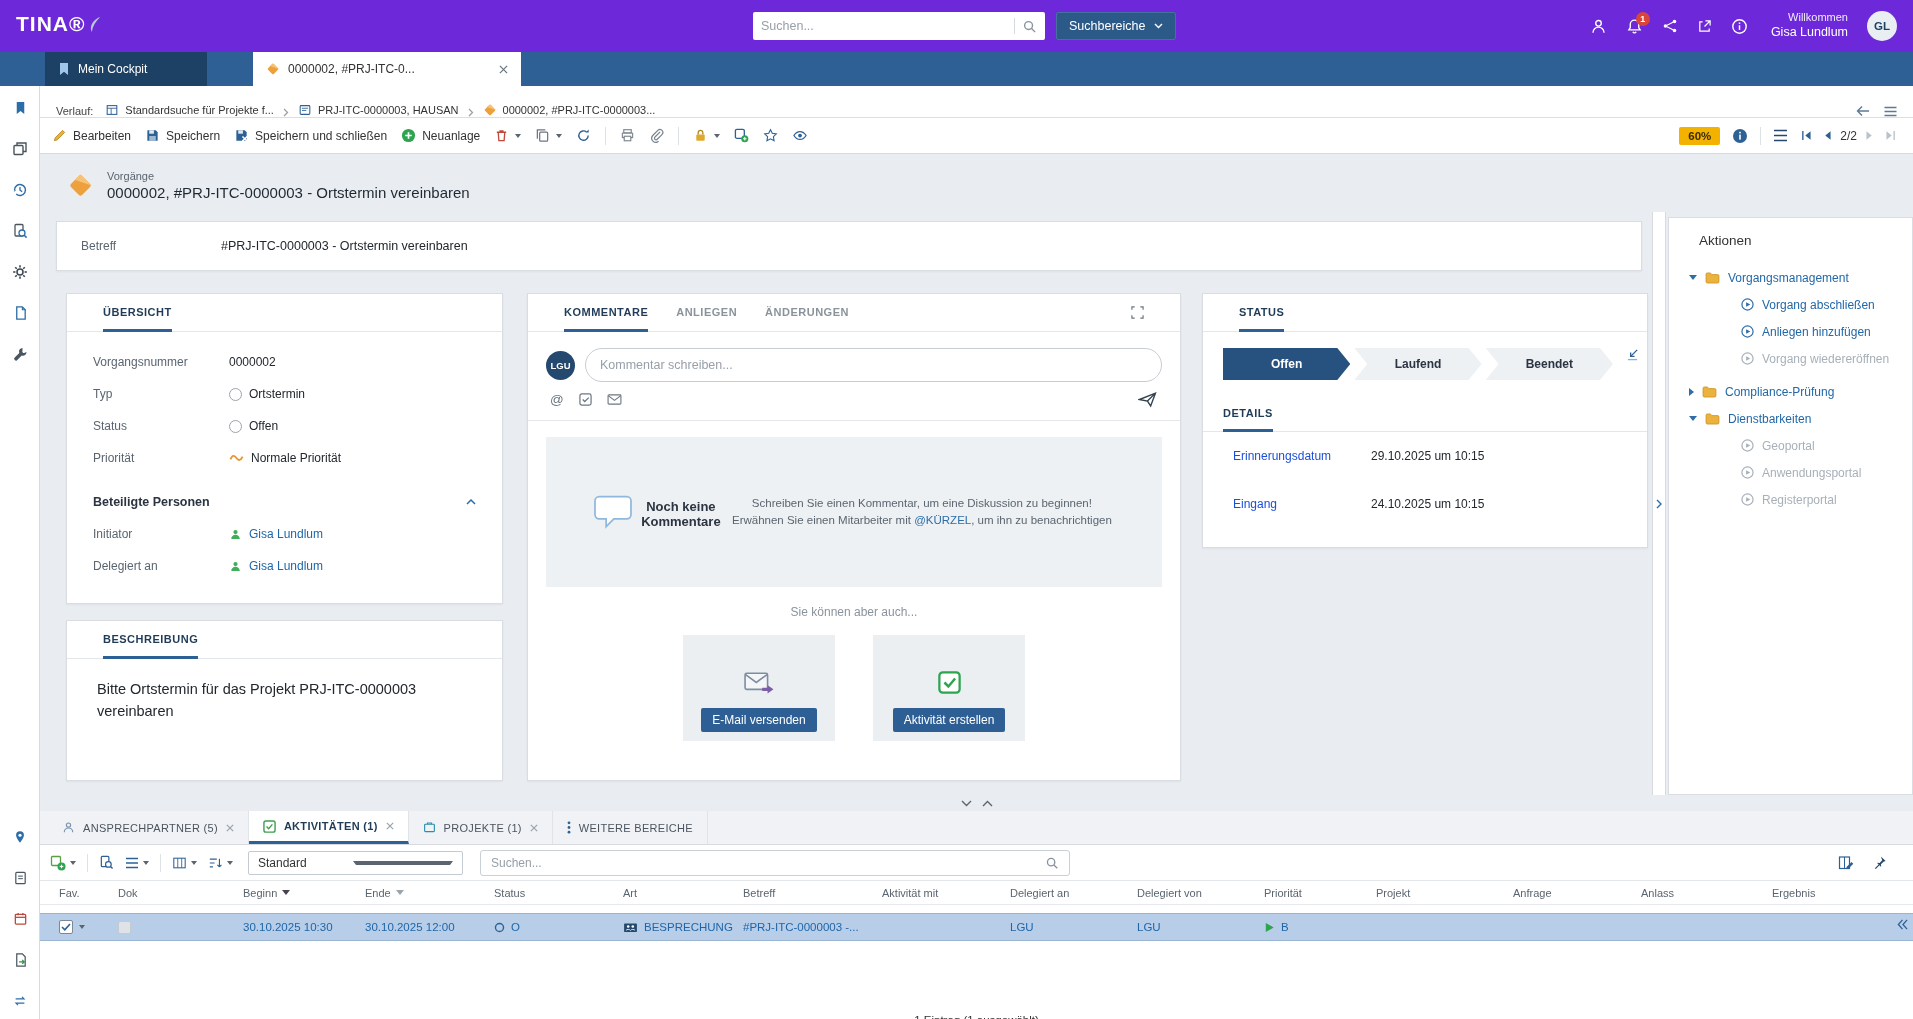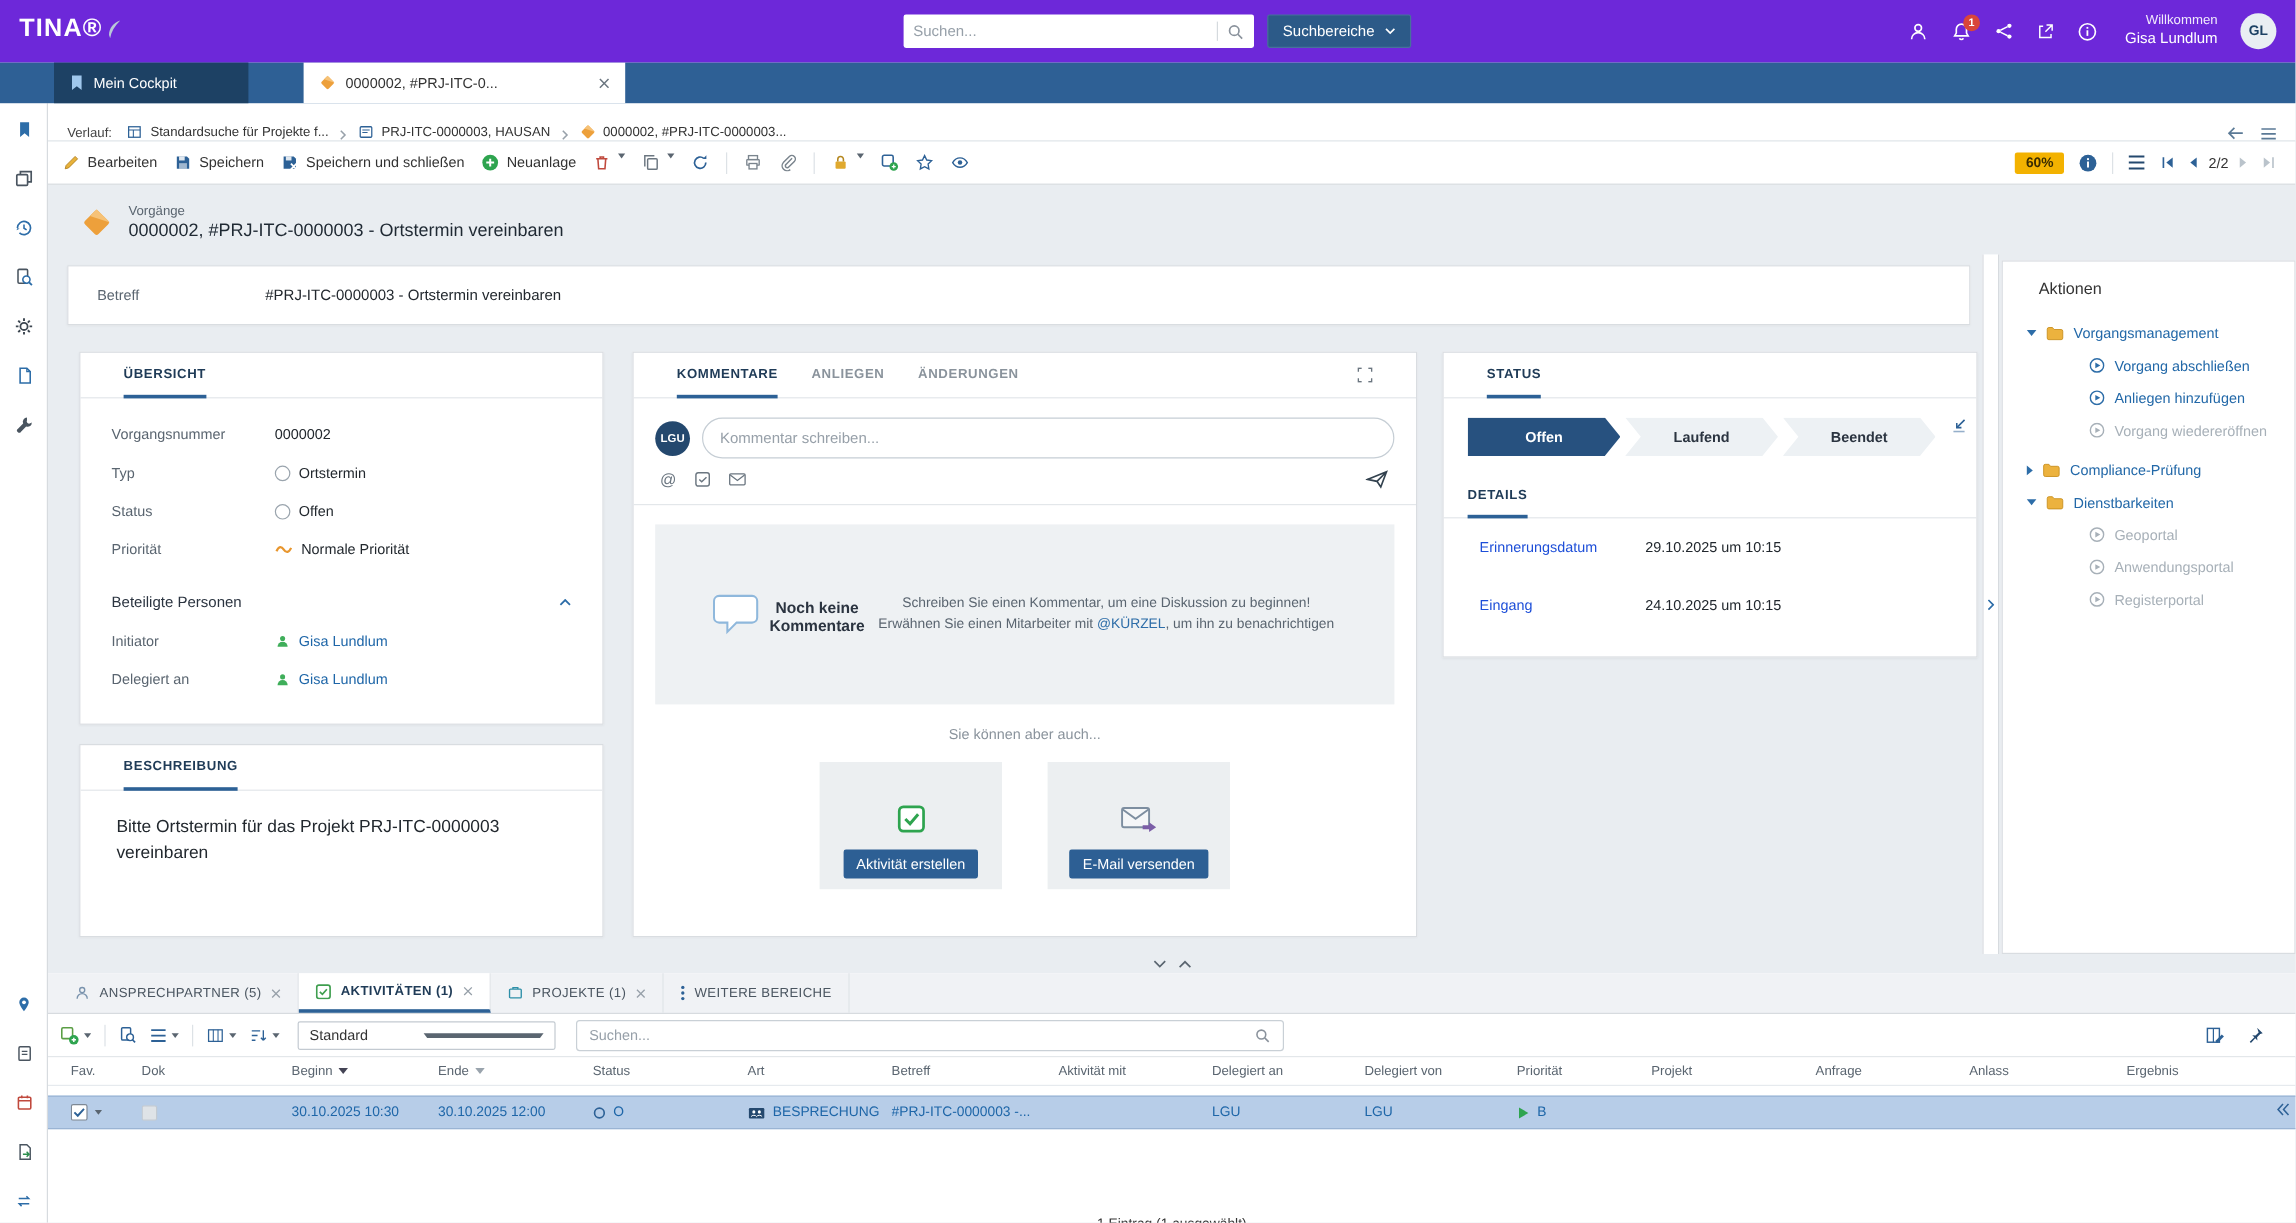--- a/index.html
+++ b/index.html
@@ -45,21 +45,21 @@
 
 
 .crumbs{height:32px;background:#fff;border-bottom:1px solid #dadfe4;display:flex;align-items:flex-end;padding:0 16px;font-size:11px;color:#333}
 .crumb-label{color:#444;margin-right:12px}
 .crumb-item{display:flex;align-items:center;gap:6px;cursor:pointer}
 .crumb-sep{margin:0 9px;display:flex}
 .crumbs-right{margin-left:auto;display:flex;gap:14px;align-items:center}
 
 
 .ribbon{height:36px;background:#fff;border-bottom:1px solid #d5dade;display:flex;align-items:center;padding:0 12px;gap:14px}
-.rbtn{display:flex;gap:6px;font-size:12px;color:#333;cursor:pointer;white-space:nowrap}
+.rbtn{display:flex;align-items:center;gap:6px;font-size:12px;color:#333;cursor:pointer;white-space:nowrap}
 .ribbon-right{margin-left:auto;display:flex;align-items:center;gap:12px;padding-right:4px}
 .pill60{background:#f3b200;color:#3a2c00;font-weight:bold;font-size:11.5px;padding:3px 9px;border-radius:2px}
 .pager{display:flex;align-items:center;gap:8px;font-size:12px;color:#333}
 
 
 .titlerow{height:58px;display:flex;align-items:center;gap:13px;padding:4px 0 0 27px}
 .rtype{font-size:11px;color:#5a6570;margin-bottom:2px}
 .rtitle{font-size:15px;color:#1f2933}
 
 
@@ -70,21 +70,21 @@
 .card-tab.on{color:#1f3b57;border-bottom-color:#2d6196}
 .subject-card{left:16px;top:9px;width:1586px;height:50px;display:flex;align-items:center;padding-left:24px}
 .subject-card .flabel{width:140px;color:#5a6570;font-size:12px}
 .subject-card .fval{color:#22282e;font-size:12.5px}
 .overview-card{left:26px;top:81px;width:437px;height:311px}
 .ov-body{padding:14px 0 0 26px}
 .ov-row{height:32px;display:flex;align-items:center}
 .ov-row .flabel{width:136px;color:#5a6570}
 .ov-val{display:flex;align-items:center;gap:7px;color:#22282e}
 .radio{width:13px;height:13px;border-radius:50%;border:1.5px solid #9aa4ad;background:#fff;flex:none}
-.persons-hd{margin:16px 26px 4px 0;display:flex;align-items:center;font-weight:normal;font-size:12.5px;color:#2b3440;height:24px}
+.persons-hd{margin:16px 26px 4px 0;display:flex;align-items:center;font-weight:bold;font-size:12.5px;color:#2b3440;height:24px}
 .desc-card{left:26px;top:408px;width:437px;height:161px;overflow:hidden}
 .desc-text{padding:20px 0 0 30px;width:372px;font-size:14.5px;color:#22282e;line-height:1.5}
 .comments-card{left:487px;top:81px;width:654px;height:488px}
 .composer{display:flex;align-items:center;gap:10px;margin:16px 18px 0 18px}
 .cavatar{width:29px;height:29px;border-radius:50%;background:#24486e;color:#fff;font-size:9.5px;font-weight:bold;display:flex;align-items:center;justify-content:center;flex:none}
 .cinput{flex:1;height:34px;border:1px solid #c6ced5;border-radius:17px;padding:0 14px;font-size:12.5px}
 .cicons{display:flex;align-items:center;gap:15px;margin:9px 22px 0 22px;color:#6b7680}
 .csend{margin-left:auto;cursor:pointer}
 .cdivider{border-top:1px solid #e3e7ea;margin:12px 0 0 0}
 .emptybox{margin:16px 18px 0 18px;background:#eef1f3;height:150px;display:flex;flex-direction:row;align-items:center;justify-content:flex-start;gap:6px;text-align:center;padding:0 46px}
@@ -694,37 +694,37 @@
           <div class="et">Noch keine Kommentare</div>
           <div class="ed">
             <span>Schreiben Sie einen Kommentar, um eine Diskussion zu beginnen! Erwähnen Sie einen Mitarbeiter mit</span>
             <span class="mention">@KÜRZEL</span><span>, um ihn zu benachrichtigen</span>
           </div>
         </div>
         <div class="alt-hint">Sie können aber auch...</div>
         <div class="tiles">
           <div class="tile">
             <span class="ic">
-                <svg width="27" height="27" viewBox="0 0 24 24">
-                  <rect x="3" y="3" width="18" height="18" rx="3" fill="#fff" stroke="#2ea44f" stroke-width="2"></rect>
-                  <path d="M7.5 12l3.5 3.5 6-7" fill="none" stroke="#2ea44f" stroke-width="2.2"></path>
-                </svg>
-              </span>
-            <button class="tbtn">Aktivität erstellen</button>
-          </div>
-          <div class="tile">
-            <span class="ic">
                 <svg width="30" height="24" viewBox="0 0 28 22">
                   <rect x="1" y="1" width="21" height="15" rx="1.5" fill="#f4f6f8" stroke="#7d8ea0" stroke-width="1.5"></rect>
                   <path d="M1.5 2.2l10 7.3 10-7.3" fill="none" stroke="#7d8ea0" stroke-width="1.5"></path>
                   <path d="M17 14.5h5v-2.3l5.5 3.8-5.5 3.8v-2.3h-5z" fill="#7b5ea7"></path>
                 </svg>
               </span>
             <button class="tbtn">E-Mail versenden</button>
           </div>
+          <div class="tile">
+            <span class="ic">
+                <svg width="27" height="27" viewBox="0 0 24 24">
+                  <rect x="3" y="3" width="18" height="18" rx="3" fill="#fff" stroke="#2ea44f" stroke-width="2"></rect>
+                  <path d="M7.5 12l3.5 3.5 6-7" fill="none" stroke="#2ea44f" stroke-width="2.2"></path>
+                </svg>
+              </span>
+            <button class="tbtn">Aktivität erstellen</button>
+          </div>
         </div>
       </div>
 
       <div class="card status-card">
         <div class="card-hd">
           <span class="card-tab on">STATUS</span>
         </div>
         <div class="steps">
           <div class="step">Offen</div>
           <div class="step">Laufend</div>

